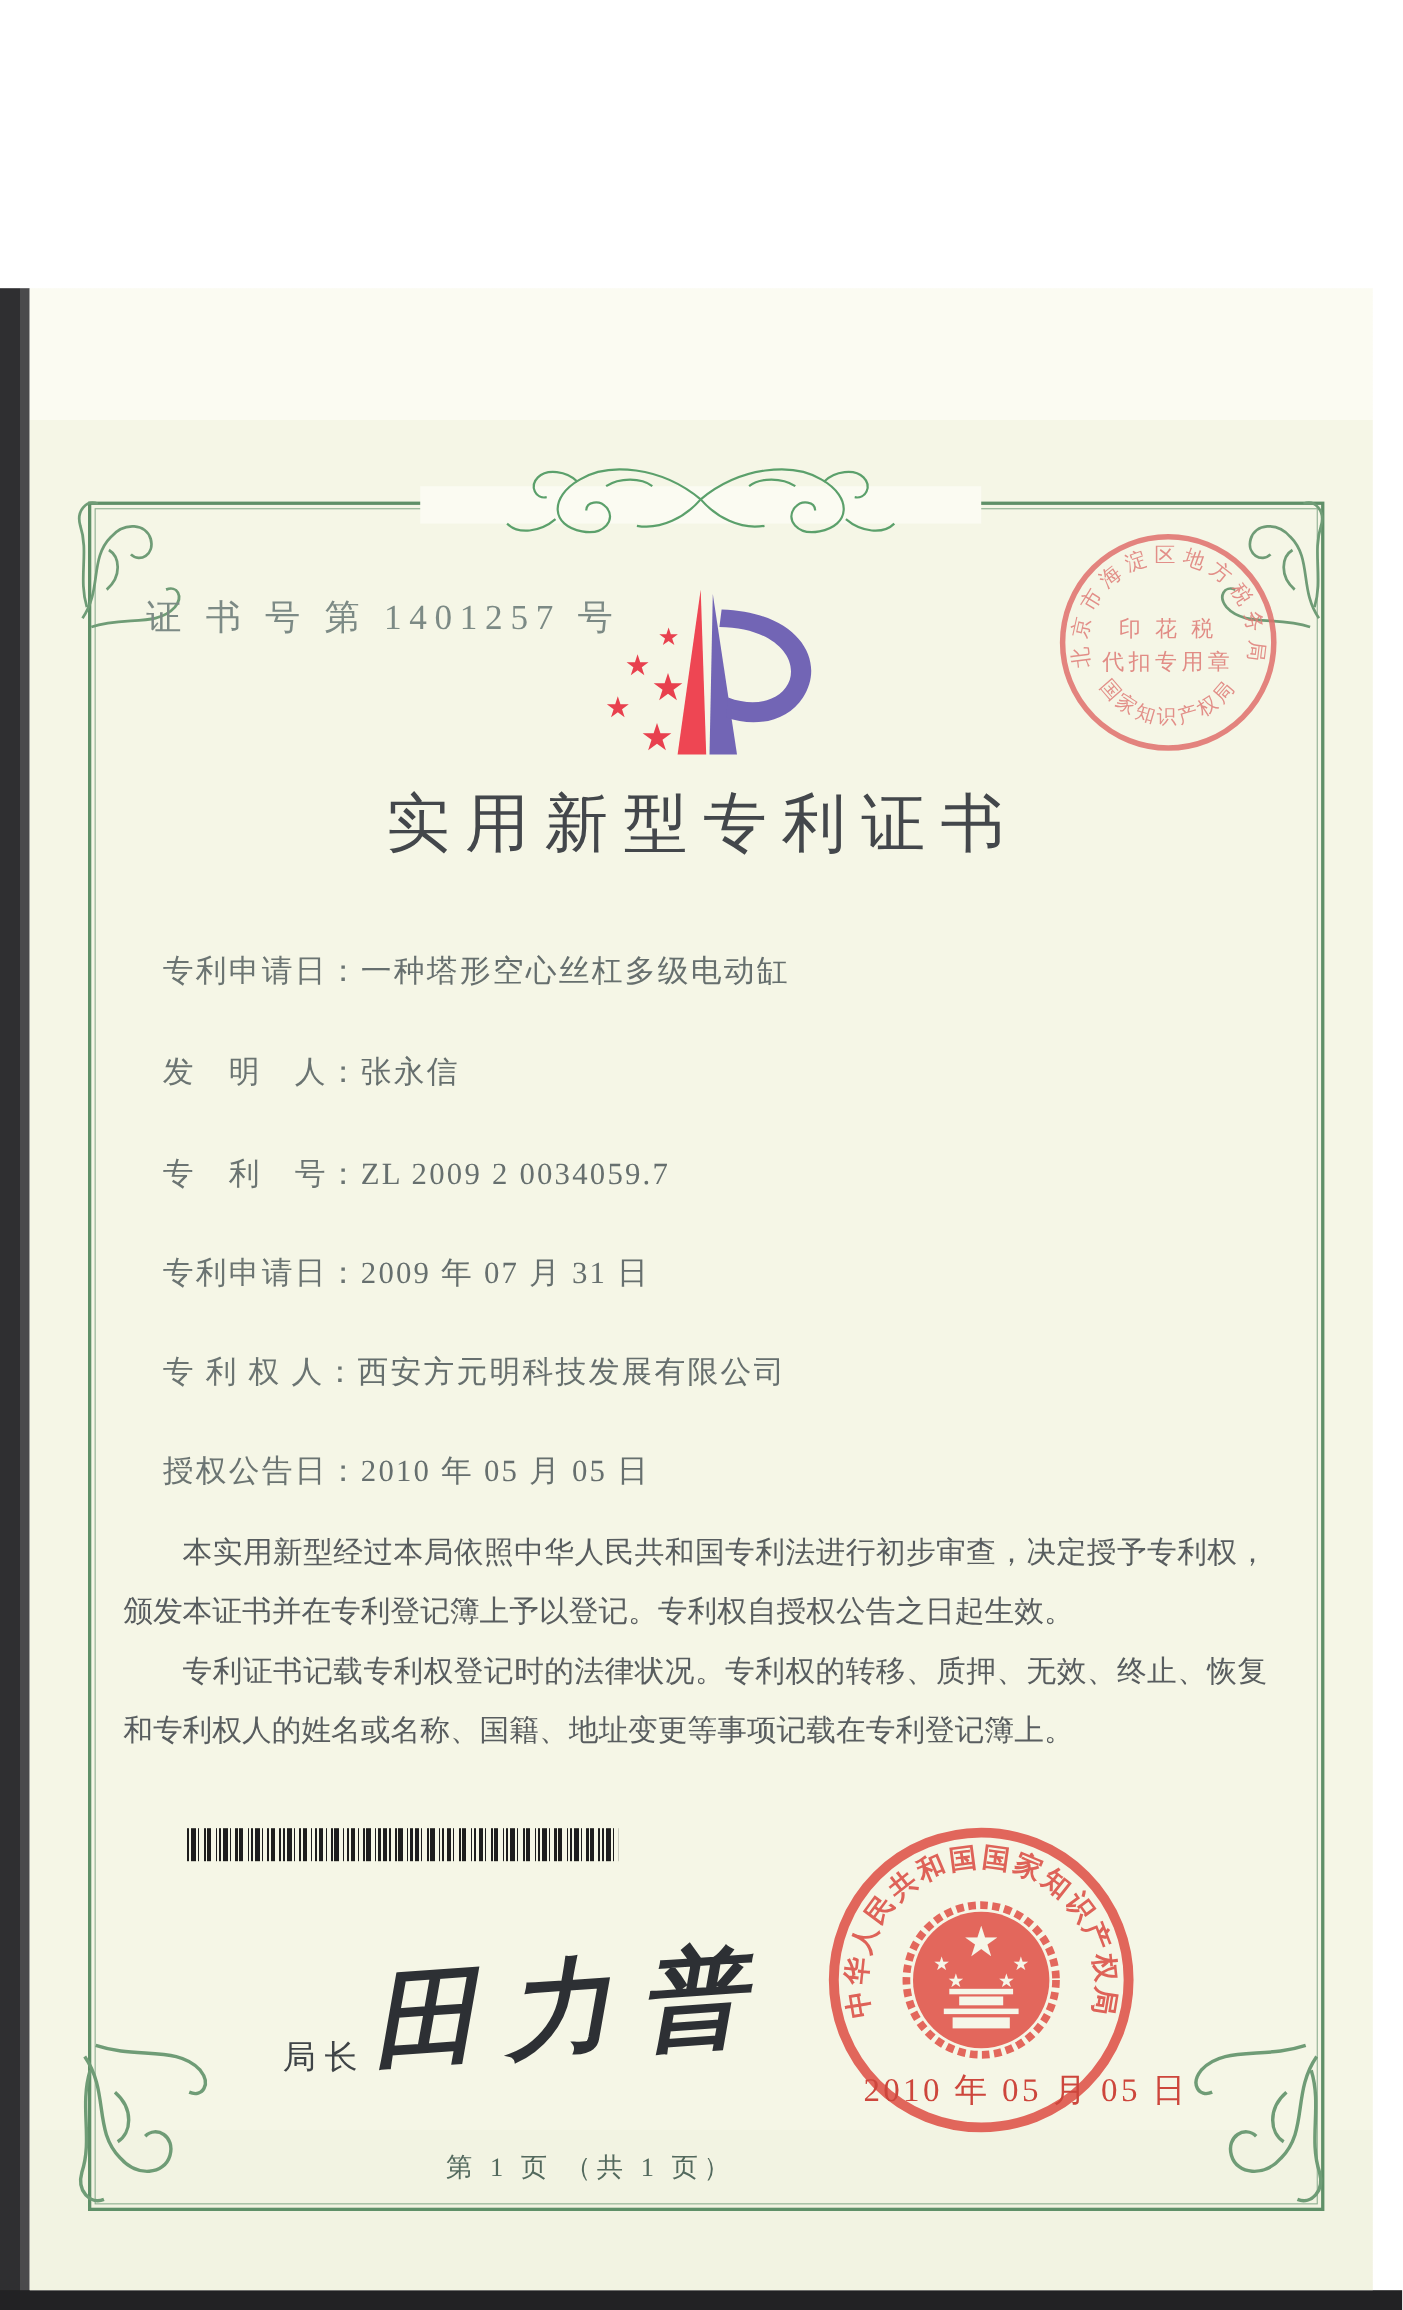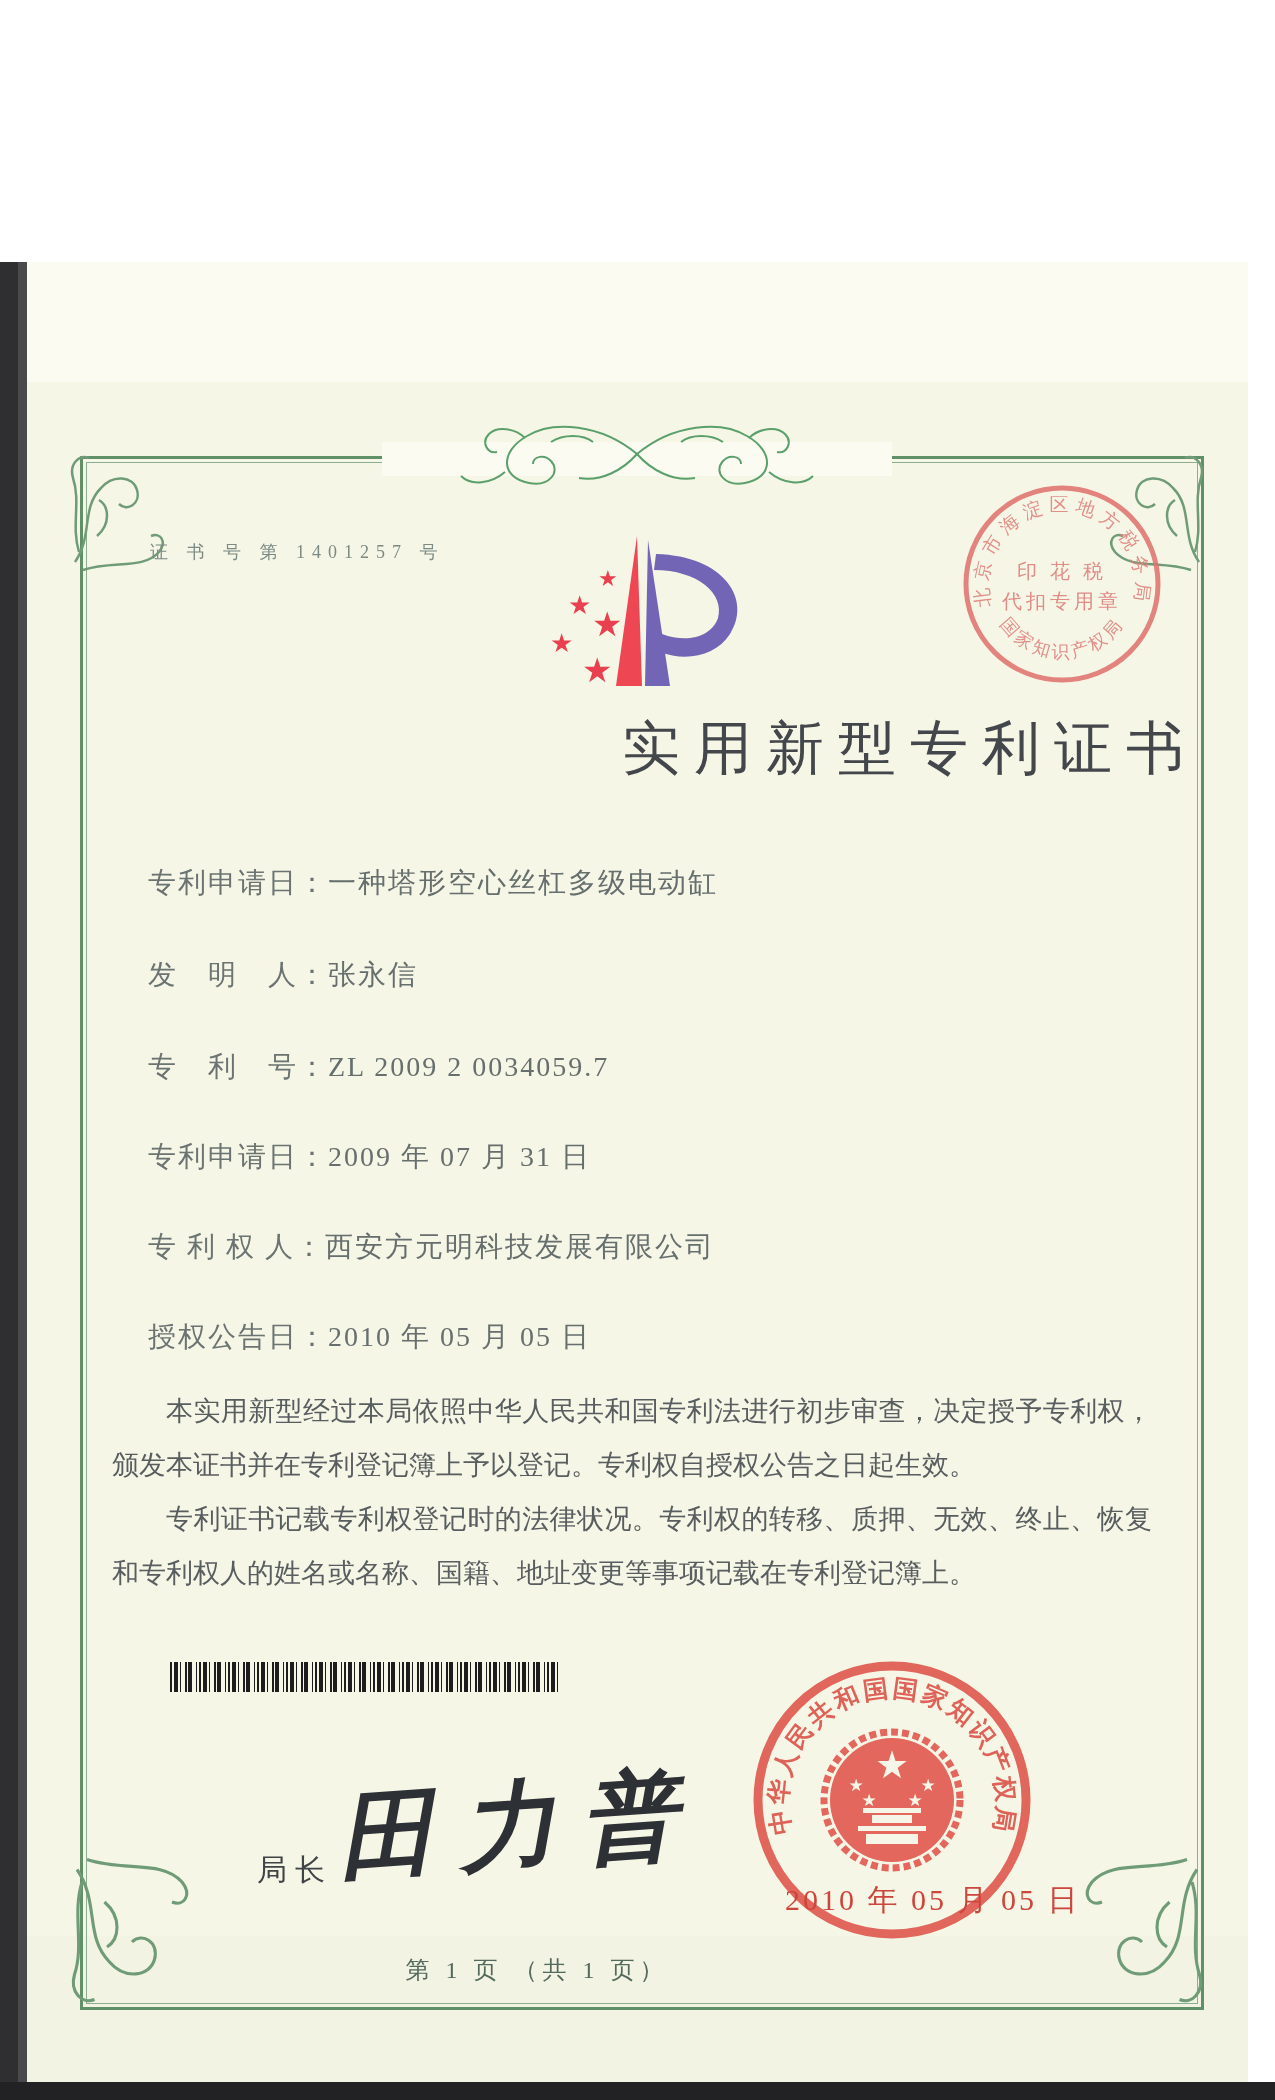--- a/index.html
+++ b/index.html
@@ -12,27 +12,27 @@
   .speck{position:absolute;left:428px;top:288px;width:9px;height:3px;background:#9a9a9a;border-radius:2px;}
   
   .paper{position:absolute;left:27px;top:262px;width:1221px;height:1820px;
          background:linear-gradient(180deg,#fbfbf2 0 120px,#f5f6e6 120px 92%,#f2f3e2 92% 100%);}
   
   .frame{position:absolute;left:53px;top:194px;width:1118px;height:1548px;border:3px solid #5f9068;}
   .frame::after{content:"";position:absolute;inset:3px;border:1px solid #8cae90;}
   
   .ornament{position:absolute;pointer-events:none;}
   
-  .cert-no{position:absolute;left:123px;top:278px;font-size:18px;color:#7c8a85;letter-spacing:7px;}
+  .cert-no{position:absolute;left:106px;top:278px;font-size:32px;color:#7c8a85;letter-spacing:7px;}
   
   .logo{position:absolute;left:493px;top:252px;}
   
   .tax-stamp{position:absolute;left:925px;top:212px;opacity:.85;}
   
-  .title{position:absolute;left:53px;top:448px;width:1118px;text-align:right;
+  .title{position:absolute;left:53px;top:448px;width:1118px;text-align:center;
          font-size:58px;font-weight:500;color:#43474b;letter-spacing:14px;}
   
   .field-row{position:absolute;left:121px;font-size:28px;color:#6b7472;letter-spacing:2px;white-space:nowrap;}
   .field-row .val{color:#666f6e;}
   
   .body-text{position:absolute;left:85px;top:1122px;width:1040px;font-size:27px;line-height:54px;
              color:#585d5f;text-align:justify;}
   .body-text p{margin:0;text-indent:2em;}
   
   .barcode{position:absolute;left:143px;top:1400px;width:392px;height:30px;

